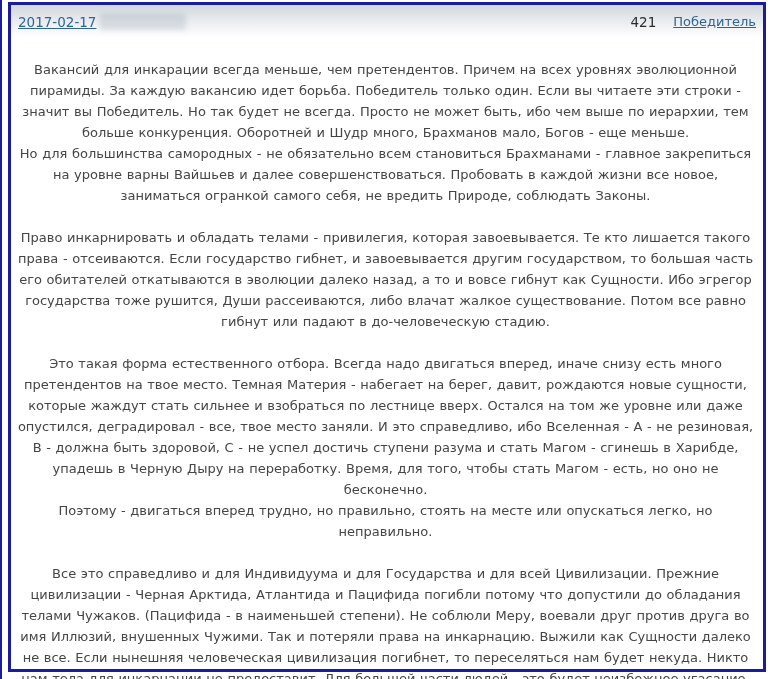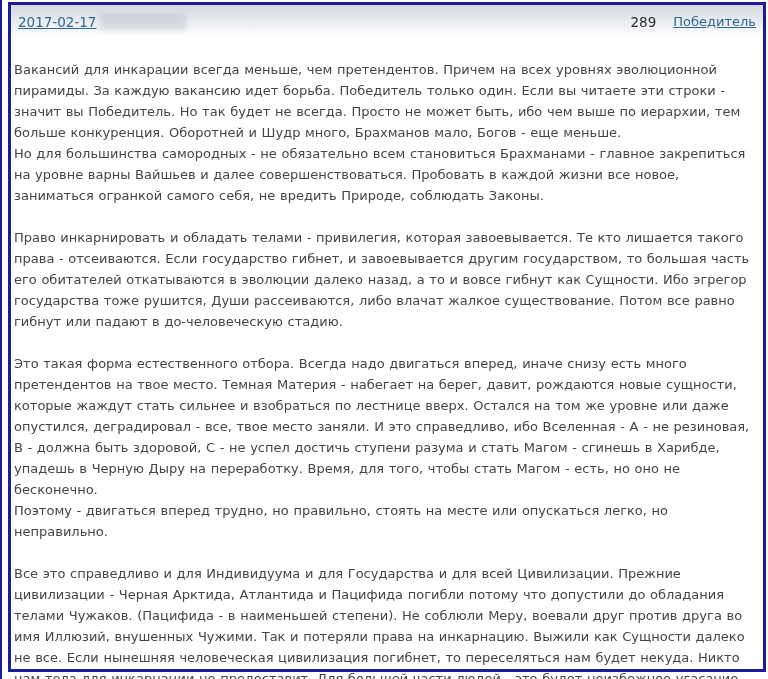--- a/index.html
+++ b/index.html
@@ -2,21 +2,21 @@
 <html><head>
 <meta charset="utf-8">
 <style>
   * { margin: 0; padding: 0; box-sizing: border-box; }
   html, body {
     width: 768px; height: 679px;
     background: #ffffff;
     font-family: "DejaVu Sans", "Liberation Sans", sans-serif;
     overflow: hidden;
   }
-  .canvas { position: relative; width: 768px; height: 590px; background: #fff; }
+  .canvas { position: relative; width: 768px; height: 590px; background: #fff; text-align: center; }
 
   .left-stripe {
     position: absolute; left: 0; top: 0;
     width: 2px; height: 679px;
     background: #1b1b9b;
   }
 
   .post-box {
     position: absolute; left: 8px; top: 2px;
     width: 758px; height: 670px;
@@ -74,21 +74,21 @@
 <div class="canvas">
 
   <div class="left-stripe"></div>
 
   <div class="post-box">
 
     <div class="post-header">
       <a class="hdr-link date-link">2017-02-17</a>
       <span class="redacted-blob"></span>
       <span class="hdr-spacer"></span>
-      <span class="comment-count">289</span>
+      <span class="comment-count">421</span>
       <a class="hdr-link">Победитель</a>
     </div>
 
     <div class="post-body">
       <p>Вакансий для инкарации всегда меньше, чем претендентов. Причем на всех уровнях эволюционной пирамиды. За каждую вакансию идет борьба. Победитель только один. Если вы читаете эти строки - значит вы Победитель. Но так будет не всегда. Просто не может быть, ибо чем выше по иерархии, тем больше конкуренция. Оборотней и Шудр много, Брахманов мало, Богов - еще меньше.
 Но для большинства самородных - не обязательно всем становиться Брахманами - главное закрепиться на уровне варны Вайшьев и далее совершенствоваться. Пробовать в каждой жизни все новое, заниматься огранкой самого себя, не вредить Природе, соблюдать Законы.</p>
       <p>Право инкарнировать и обладать телами - привилегия, которая  завоевывается. Те кто лишается такого права - отсеиваются. Если государство гибнет, и завоевывается другим государством, то большая часть его обитателей откатываются в эволюции далеко назад, а то и вовсе гибнут как Сущности. Ибо эгрегор государства тоже рушится, Души рассеиваются, либо влачат жалкое существование. Потом все равно гибнут или падают в до-человеческую стадию.</p>
       <p>Это такая форма естественного отбора. Всегда надо двигаться вперед, иначе снизу есть много претендентов на твое место. Темная Материя - набегает на берег, давит, рождаются новые сущности, которые жаждут стать сильнее и взобраться по лестнице вверх. Остался на том же уровне или даже опустился, деградировал - все, твое место заняли. И это справедливо, ибо Вселенная - А - не резиновая, В - должна быть здоровой, С - не успел достичь ступени разума и стать Магом - сгинешь в Харибде, упадешь в Черную Дыру на переработку. Время, для того, чтобы стать Магом - есть, но оно не бесконечно.
 Поэтому - двигаться вперед трудно, но правильно, стоять на месте или опускаться легко, но неправильно.</p>
       <p>Все это справедливо и для Индивидуума и для Государства и для всей Цивилизации. Прежние цивилизации - Черная Арктида, Атлантида и Пацифида погибли потому что допустили до обладания телами Чужаков. (Пацифида - в наименьшей степени). Не соблюли Меру, воевали друг против друга во имя Иллюзий, внушенных Чужими. Так и потеряли права на инкарнацию. Выжили как Сущности далеко не все. Если нынешняя человеческая цивилизация погибнет, то переселяться нам будет некуда. Никто нам тела для инкарнации не предоставит. Для большей части людей - это будет неизбежное угасание, голод и смерть.</p>

